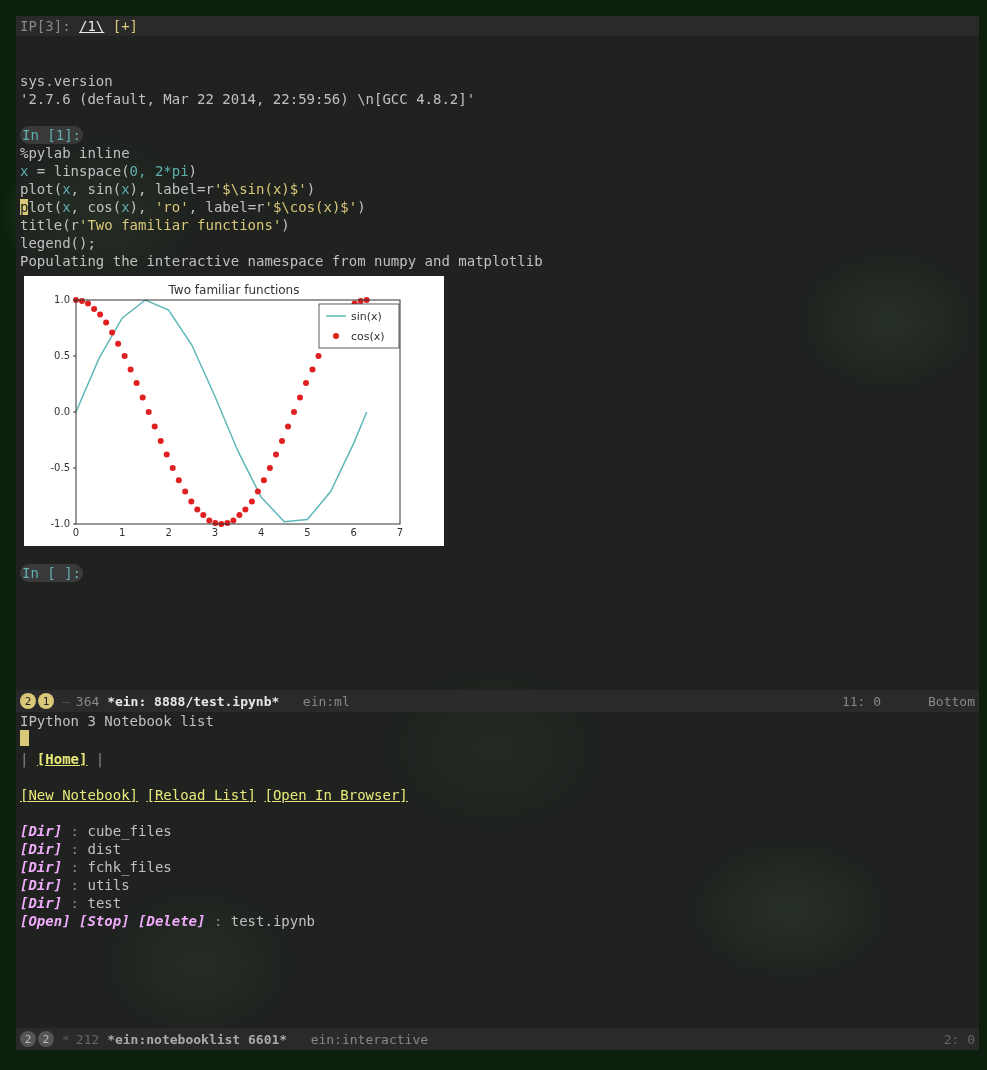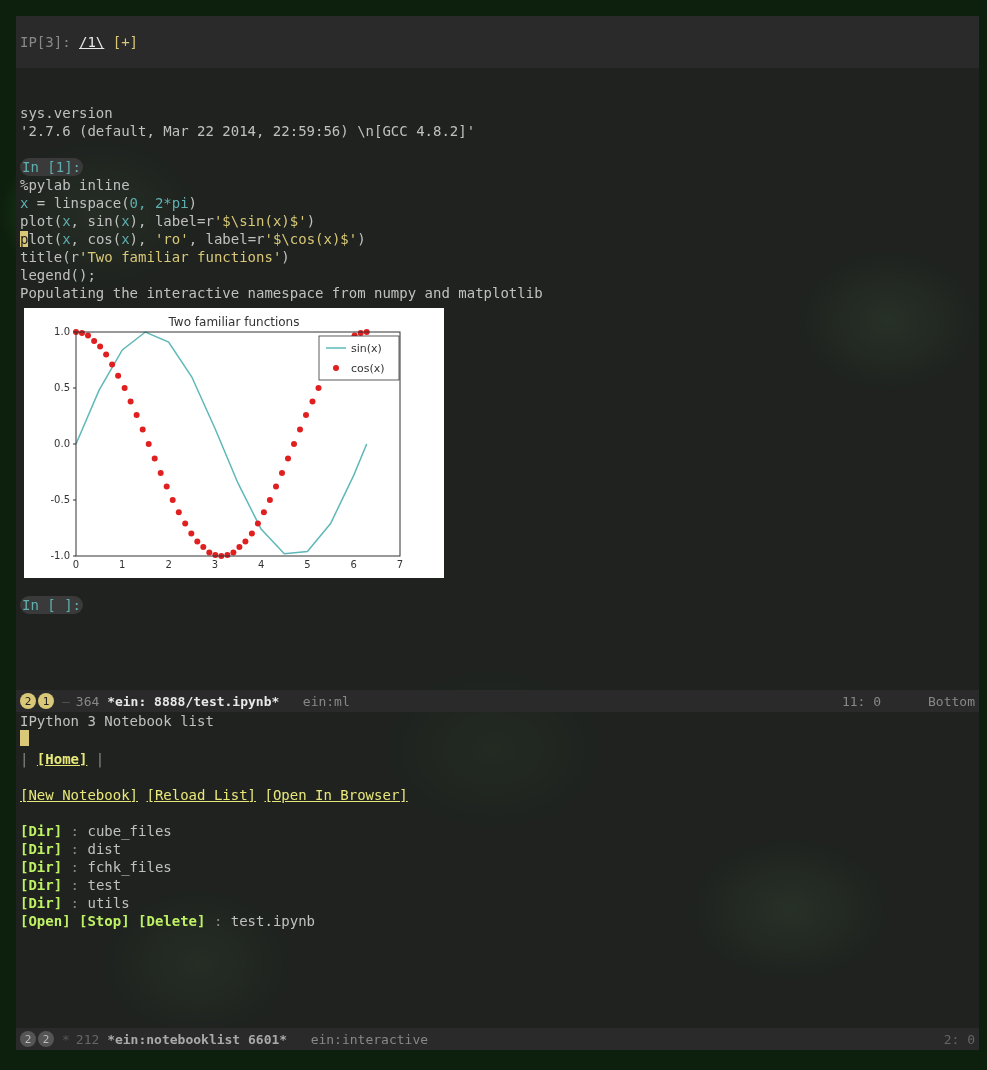--- a/index.html
+++ b/index.html
@@ -37,21 +37,21 @@
   background: rgba(35, 35, 35, 0.82);
 }
 .pane-top {
   height: 674px;
 }
 .pane-bottom {
   height: 316px;
 }
 .header-line {
   background: #2a2a2a;
-  padding: 18px 4px;
+  padding: 2px 4px;
   color: #888;
 }
 .header-line .active { color: #e8e8e8; text-decoration: underline; }
 .header-line .yellow { color: #d8c878; }
 .code-area { padding: 0 4px; margin-top: 36px; }
 .in-prompt {
   background: #3a3a3a;
   color: #5fafaf;
   padding: 0 2px;
   display: inline-block;
@@ -93,21 +93,21 @@
 .badge-d { background: #555; color: #bbb; }
 .modeline .sep { margin: 0 6px; color: #555; }
 .modeline .buffer-name { color: #e8e8e8; font-weight: bold; }
 .modeline .mode { color: #888; }
 .modeline .right { margin-left: auto; }
 .nb-list { padding: 0 4px; line-height: 18px; }
 .nb-heading { color: #c0c0c0; }
 .nb-cursor { background: #d8c878; width: 9px; height: 16px; display: inline-block; }
 .nb-link { color: #e8e87a; font-weight: bold; text-decoration: underline; }
 .nb-action { color: #e8e87a; font-weight: normal; text-decoration: underline; }
-.nb-dir { color: #bef264; font-weight: bold; }
+.nb-dir { color: #f0abfc; font-weight: bold; font-style: italic; }
 .nb-item { color: #c0c0c0; }
 .nb-sep { color: #888; }
 svg text { font-family: 'DejaVu Sans', sans-serif; }
 </style>
 </head>
 <body>
 
 <div class="leaf-bg"></div>
 
 <div class="editor-frame">
@@ -256,22 +256,22 @@
         <span> </span>
         <span class="nb-action">[Reload List]</span>
         <span> </span>
         <span class="nb-action">[Open In Browser]</span>
       </div>
       <div style="height:18px"></div>
       <div id="nb-dirs">
           <div> <span class="nb-dir">[Dir]</span><span class="nb-sep"> : </span><span class="nb-item">cube_files</span></div>
           <div> <span class="nb-dir">[Dir]</span><span class="nb-sep"> : </span><span class="nb-item">dist</span></div>
           <div> <span class="nb-dir">[Dir]</span><span class="nb-sep"> : </span><span class="nb-item">fchk_files</span></div>
+          <div> <span class="nb-dir">[Dir]</span><span class="nb-sep"> : </span><span class="nb-item">utils</span></div>
           <div> <span class="nb-dir">[Dir]</span><span class="nb-sep"> : </span><span class="nb-item">test</span></div>
-          <div> <span class="nb-dir">[Dir]</span><span class="nb-sep"> : </span><span class="nb-item">utils</span></div>
         </div>
       <div>
         <span> </span>
         <span class="nb-dir">[Open]</span>
         <span> </span>
         <span class="nb-dir">[Stop]</span>
         <span> </span>
         <span class="nb-dir">[Delete]</span>
         <span class="nb-sep"> : </span>
         <span class="nb-item">test.ipynb</span>

